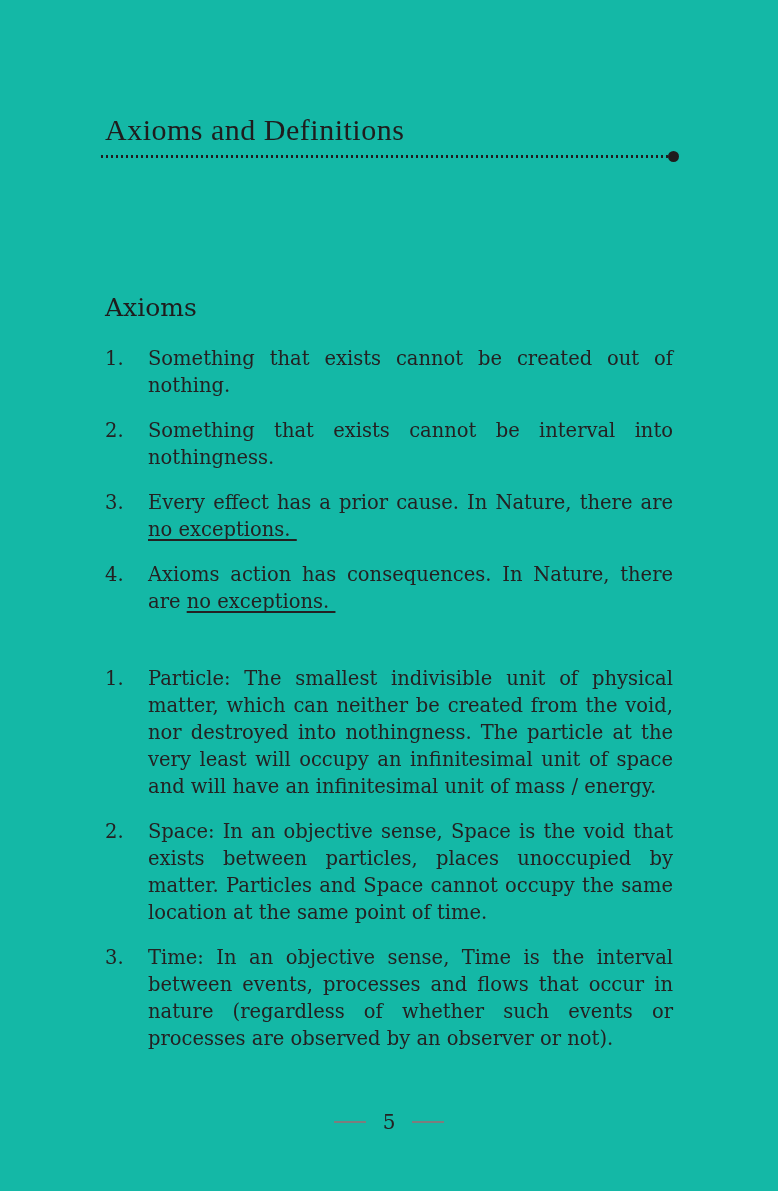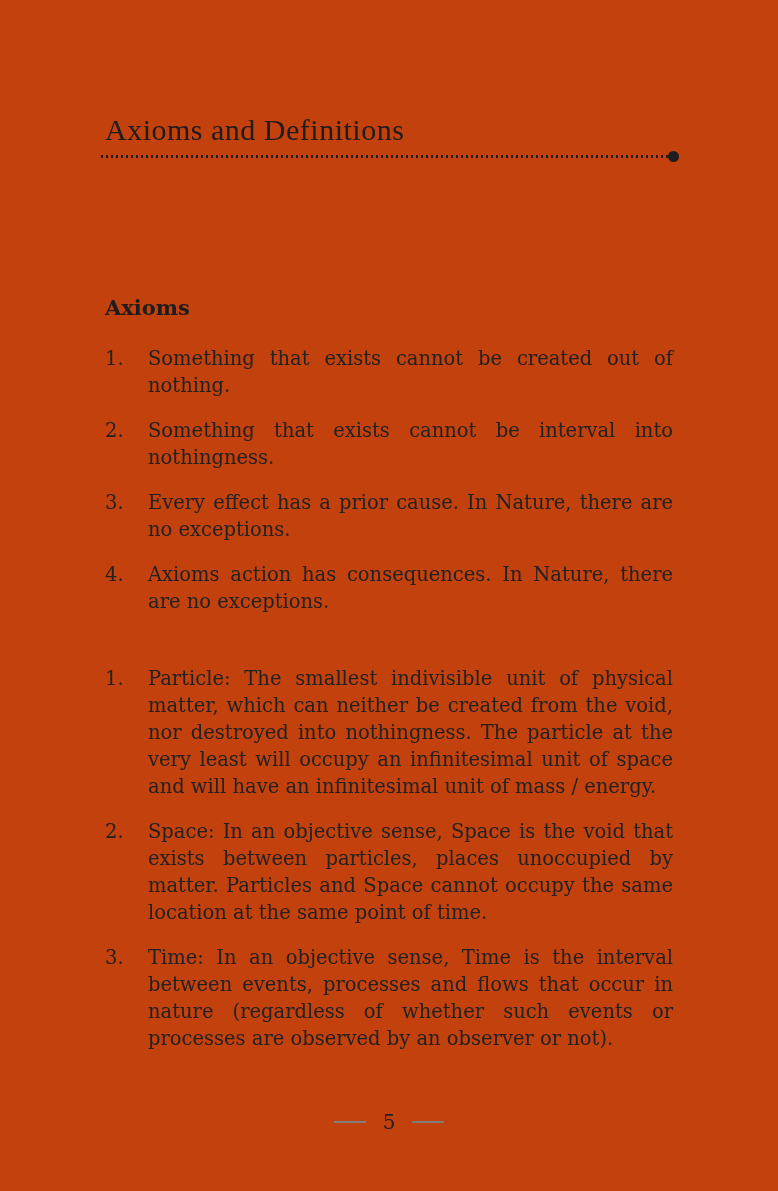--- a/index.html
+++ b/index.html
@@ -2,21 +2,21 @@
 <html><head>
 <meta charset="utf-8">
 <style>
   * { margin: 0; padding: 0; box-sizing: border-box; }
   html, body { background: #e9e9e9; }
   .page {
     position: relative;
     width: 778px;
     height: 1191px;
     margin: 0 auto;
-    background: #c2410c;
+    background: #14b8a6;
     color: #242122;
     font-family: "DejaVu Serif", serif;
     overflow: hidden;
   }
   .content {
     padding: 112px 105px 0 105px;
   }
 
   
   .doc-header { margin-bottom: 0; }
@@ -48,22 +48,22 @@
     width: 11px;
     height: 11px;
     border-radius: 50%;
     background: #1f1c1d;
   }
 
   
   .section-axioms { margin-top: 133px; }
   .section-definitions { margin-top: 50px; }
   .section-heading {
-    font-weight: 700;
-    font-size: 21px;
+    font-weight: 400;
+    font-size: 25px;
     line-height: 26px;
     margin-bottom: 24px;
     color: #1f1c1d;
   }
   .num-list { list-style: none; }
   .num-item {
     display: flex;
     margin-bottom: 18px;
     font-size: 19.5px;
     line-height: 27px;
@@ -71,20 +71,21 @@
   .num-item:last-child { margin-bottom: 0; }
   .item-number {
     flex: 0 0 43px;
   }
   .item-body {
     flex: 1 1 auto;
     text-align: justify;
   }
   .term { font-weight: 400; }
   .underlined {
+    text-decoration: underline;
     text-decoration-thickness: 1.5px;
     text-underline-offset: 3px;
     text-decoration-skip-ink: none;
   }
 
   
   .page-footer {
     position: absolute;
     top: 1108px;
     left: 0;

